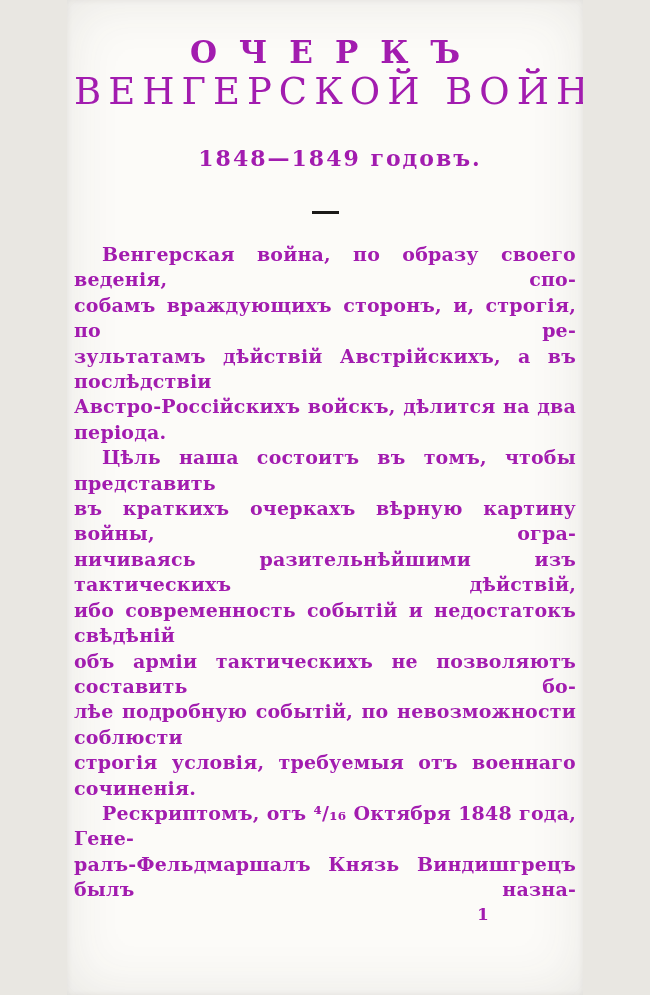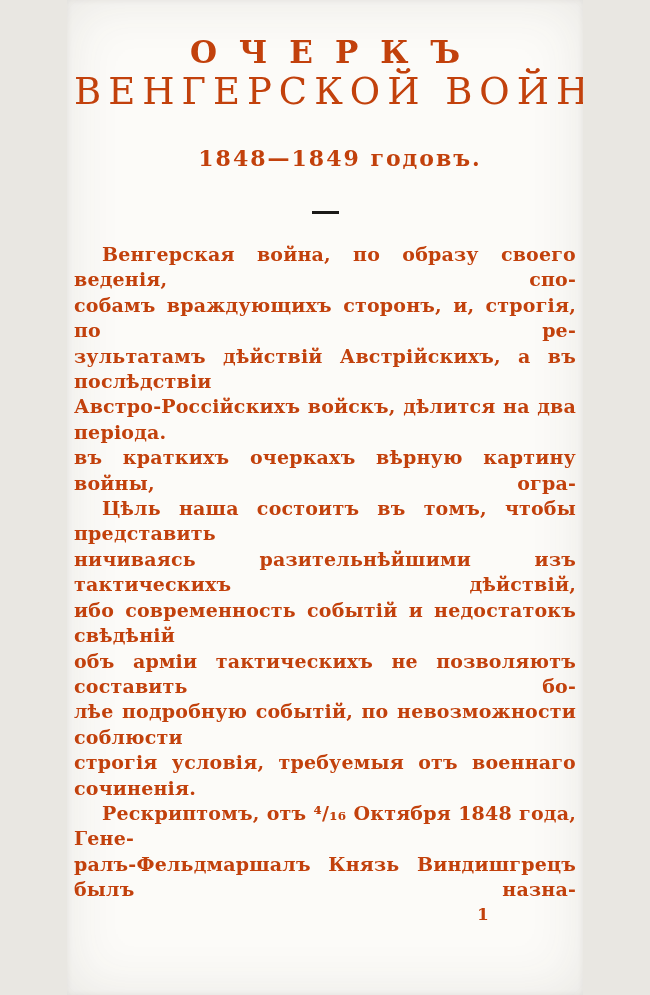--- a/index.html
+++ b/index.html
@@ -8,21 +8,21 @@
     background: #e9e7e2;
   }
   .page {
     position: relative;
     width: 516px;
     height: 995px;
     margin: 0 auto;
     background: #fcfbf8;
     box-shadow: inset 0 0 55px rgba(60,55,45,0.10), inset 0 0 6px rgba(60,55,45,0.08);
     font-family: "DejaVu Serif", serif;
-    color: #c2410c;
+    color: #a21caf;
     overflow: hidden;
   }
   .title-block {
     padding-top: 34px;
     text-align: center;
   }
   .title-main {
     font-size: 31px;
     font-weight: bold;
     letter-spacing: 22px;
@@ -91,22 +91,22 @@
   <div class="body-text">
 
     <div>
       <div class="line indent">Венгерская война, по образу своего веденія, спо-</div>
       <div class="line">собамъ враждующихъ сторонъ, и, строгія, по ре-</div>
       <div class="line">зультатамъ дѣйствій Австрійскихъ, а въ послѣдствіи</div>
       <div class="line">Австро-Россійскихъ войскъ, дѣлится на два періода.</div>
     </div>
 
     <div>
+      <div class="line indent">Цѣль наша состоитъ въ томъ, чтобы представить</div>
       <div class="line">въ краткихъ очеркахъ вѣрную картину войны, огра-</div>
-      <div class="line indent">Цѣль наша состоитъ въ томъ, чтобы представить</div>
       <div class="line">ничиваясь разительнѣйшими изъ тактическихъ дѣйствій,</div>
       <div class="line">ибо современность событій и недостатокъ свѣдѣній</div>
       <div class="line">объ арміи тактическихъ не позволяютъ составить бо-</div>
       <div class="line">лѣе подробную событій, по невозможности соблюсти</div>
       <div class="line">строгія условія, требуемыя отъ военнаго сочиненія.</div>
     </div>
 
     <div>
       <div class="line indent">Рескриптомъ, отъ ⁴/₁₆ Октября 1848 года, Гене-</div>
       <div class="line">ралъ-Фельдмаршалъ Князь Виндишгрецъ былъ назна-</div>

